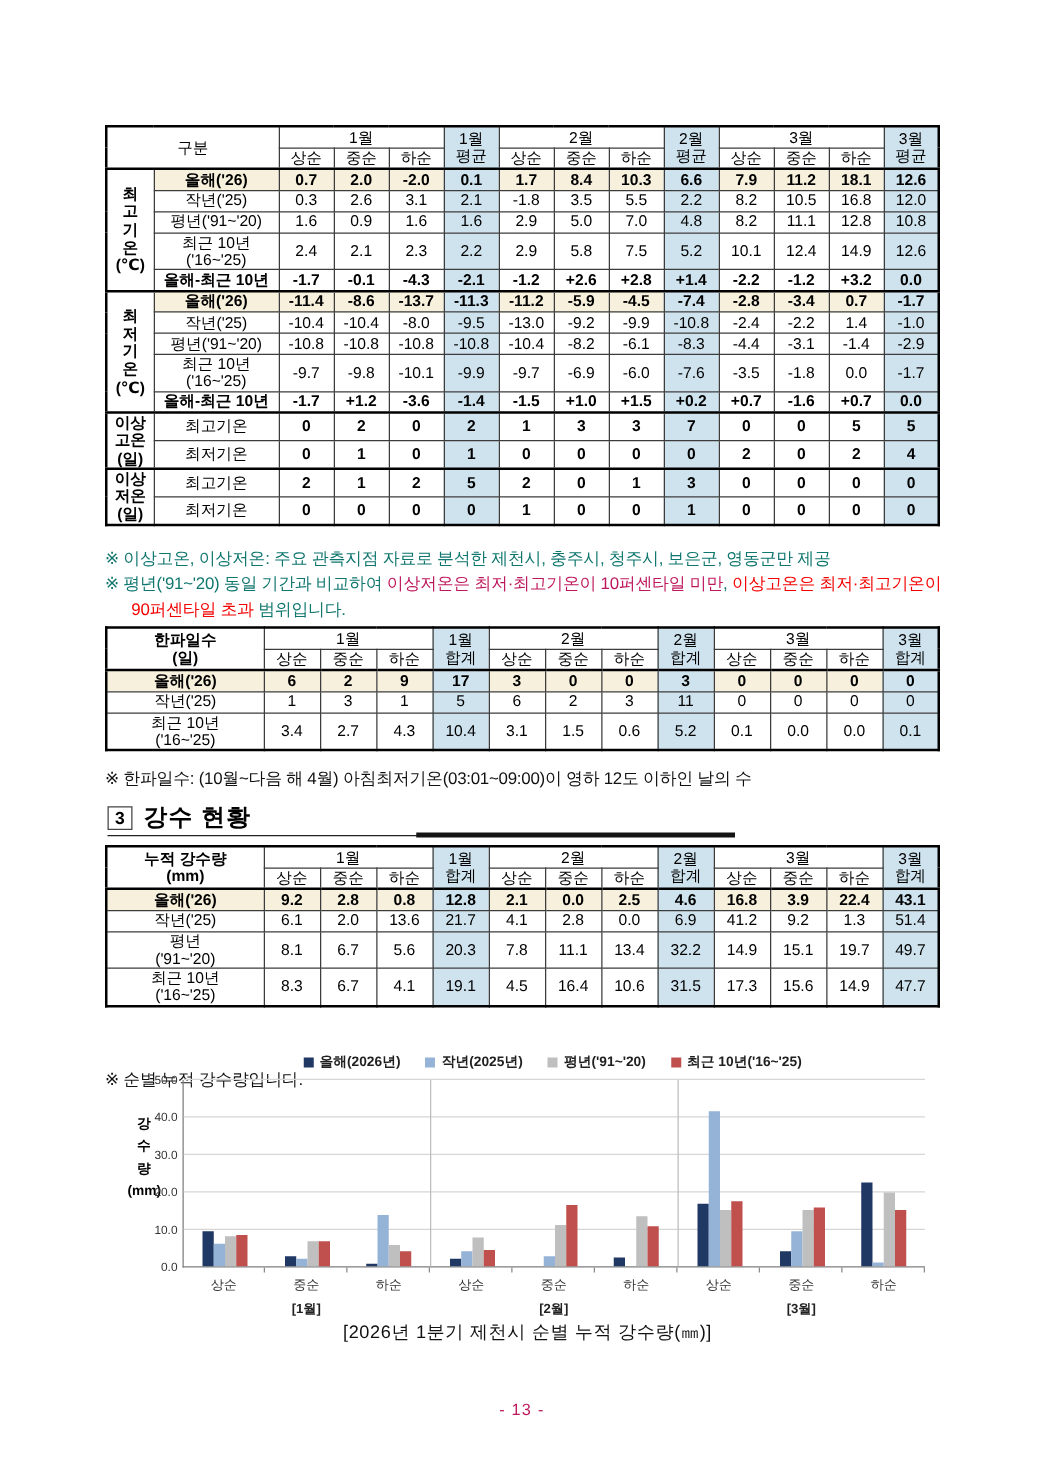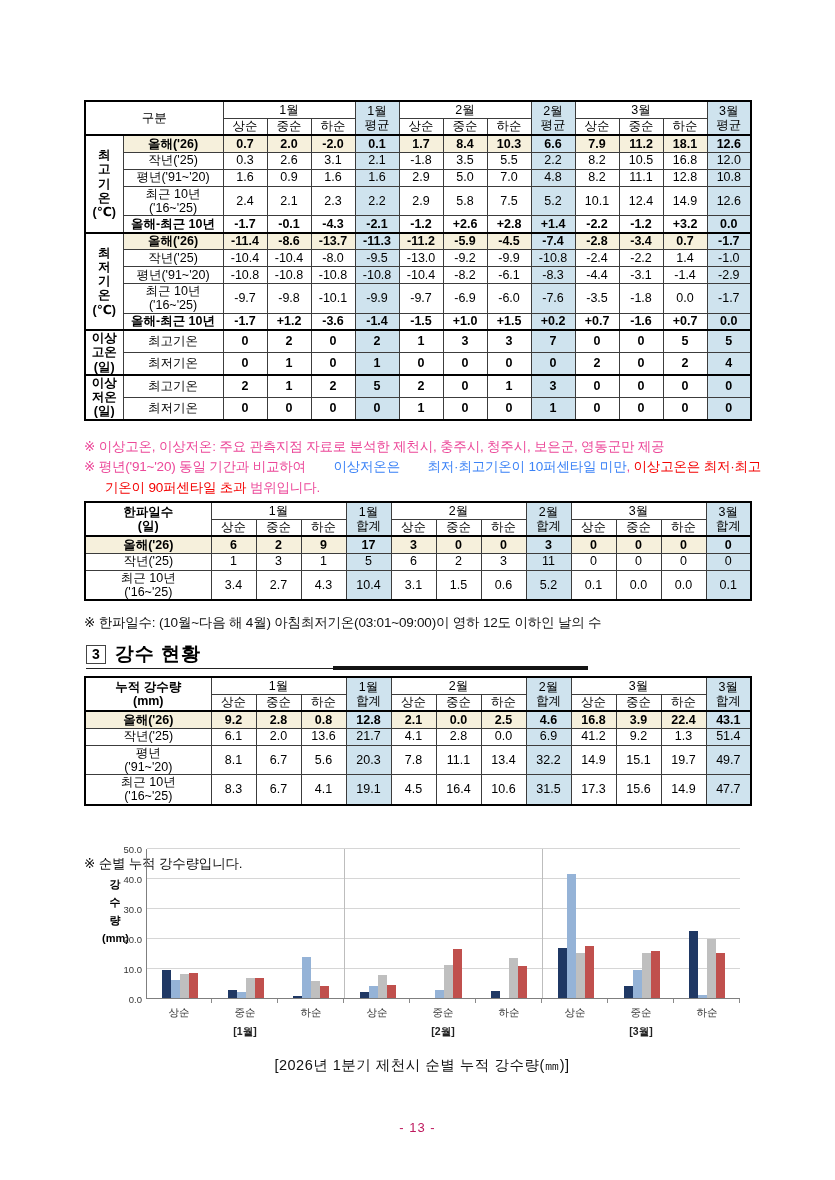--- a/index.html
+++ b/index.html
@@ -23,21 +23,21 @@
   td.two-line { font-size:11.5px; line-height:1.12; }
   td.diff-label { font-size:11px; font-weight:bold; }
   td.rlabel { font-size:12.5px; }
   td.corner { font-size:13.5px; }
   td.pos { color:#f40000; }
   td.neg { color:#0000e8; }
   tr.tall td { height:21px; }
 
   
   .note { font-size:13.5px; line-height:1.5; padding-left:21px; text-indent:-21px; color:#111; letter-spacing:-0.2px; }
-  .c-k { color:#ec4899; } .c-b { color:#3b82f6;margin-left:24px; } .c-r { color:#f40000; }
+  .c-k { color:#0f766e; } .c-b { color:#be185d; } .c-r { color:#f40000; }
 
   
   .heading { display:flex; align-items:center; gap:9px; }
   .hnum { display:inline-block; border:1.5px solid #444; font-weight:bold; font-size:14px; line-height:17px; padding:0 5px; background:#fff; }
   .htitle { font-size:19px; font-weight:800; letter-spacing:1px; }
   .hrule { position:relative; height:4px; }
   .hrule .thin { position:absolute; left:0; width:100%; top:1px; border-top:1.5px solid #222; }
   .hrule .thick { position:absolute; left:247px; width:255px; top:-1px; height:4px; background:#141414; }
 
   
@@ -555,20 +555,38 @@
         <td class="val">15.6</td>
         <td class="val">14.9</td>
         <td class="val agg">47.7</td>
       </tr>
     </tbody>
   </table>
 
 <div class="abs note" style="left:84px; top:854px; width:678px;">※ 순별 누적 강수량입니다.</div>
 
 <div class="chart abs" style="left:98px; top:842px;">
+  <div class="legend">
+      <div class="legitem">
+        <span class="sw" style="background: rgb(31, 56, 100);"></span>
+        <span>올해(2026년)</span>
+      </div>
+      <div class="legitem">
+        <span class="sw" style="background: rgb(149, 179, 215);"></span>
+        <span>작년(2025년)</span>
+      </div>
+      <div class="legitem">
+        <span class="sw" style="background: rgb(191, 191, 191);"></span>
+        <span>평년('91~'20)</span>
+      </div>
+      <div class="legitem">
+        <span class="sw" style="background: rgb(192, 80, 77);"></span>
+        <span>최근 10년('16~'25)</span>
+      </div>
+    </div>
   <div class="chartbody">
     <div class="ytitle">강
 수
 량
 (mm)</div>
     <div class="ylabels">
         <div class="ytick" style="bottom: -6px;">0.0</div>
         <div class="ytick" style="bottom: 24px;">10.0</div>
         <div class="ytick" style="bottom: 54px; text-align: center;">20.0</div>
         <div class="ytick" style="bottom: 84px;">30.0</div>

